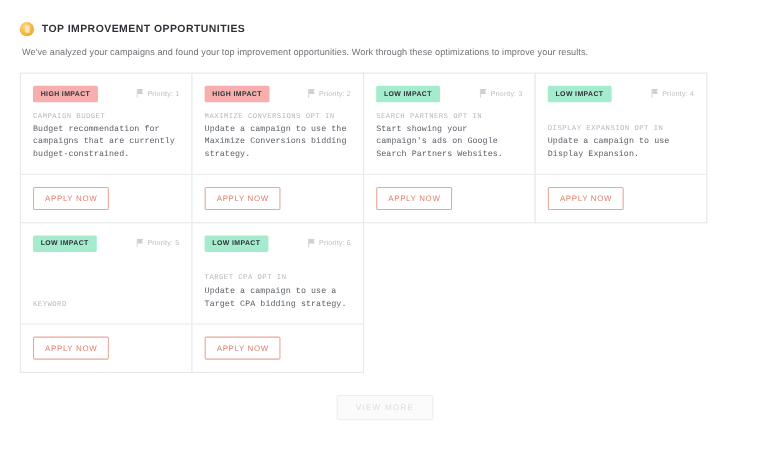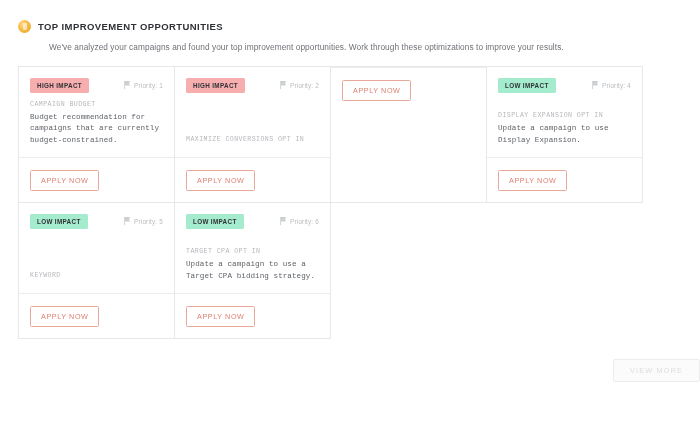--- a/index.html
+++ b/index.html
@@ -56,21 +56,20 @@
     text-transform: uppercase;
     white-space: nowrap;
   }
 
   .section-subtitle {
     padding: 9px 0 0 20px;
     font-size: 8.3px;
     color: #6e7277;
     letter-spacing: 0.06px;
     white-space: nowrap;
-    margin-left: 29px;
   }
 
   
   .cards-grid {
     margin: 14px 0 0 18px;
     width: 628px;
     display: flex;
     flex-wrap: wrap;
   }
 
@@ -173,21 +172,21 @@
     border-radius: 1.5px;
     font-family: "Liberation Sans", sans-serif;
     cursor: pointer;
     line-height: 1;
     white-space: nowrap;
   }
 
   
   .view-more-row {
     display: flex;
-    justify-content: flex-end;
+    justify-content: center;
     margin-top: 20px;
   }
   .view-more-btn {
     border: 1px solid #ededee;
     background: #fbfbfc;
     color: #dcdddf;
     font-size: 7.4px;
     letter-spacing: 1.1px;
     text-transform: uppercase;
     padding: 7px 16px;
@@ -240,28 +239,45 @@
           <span class="priority-wrap">
             <svg class="flag-icon" viewBox="0 0 7 8">
                 <path d="M1 0h5.2L5 2.2l1.2 2.2H1z" fill="#cdd0d3"></path>
                 <rect x="0.2" y="0" width="0.9" height="8" fill="#cdd0d3"></rect>
               </svg>
             <span class="priority-text">Priority: 2</span>
           </span>
         </div>
         <div class="card-body">
           <div class="card-title">MAXIMIZE CONVERSIONS OPT IN</div>
+          <div class="card-desc">Update a campaign to use the Maximize Conversions bidding strategy.</div>
         </div>
       </div>
       <div class="card-footer">
         <button class="apply-btn">APPLY NOW</button>
       </div>
     </div>
 
     <div class="card">
+      <div class="card-top">
+        <div class="card-head">
+          <span class="impact-badge impact-low">LOW IMPACT</span>
+          <span class="priority-wrap">
+            <svg class="flag-icon" viewBox="0 0 7 8">
+                <path d="M1 0h5.2L5 2.2l1.2 2.2H1z" fill="#cdd0d3"></path>
+                <rect x="0.2" y="0" width="0.9" height="8" fill="#cdd0d3"></rect>
+              </svg>
+            <span class="priority-text">Priority: 3</span>
+          </span>
+        </div>
+        <div class="card-body">
+          <div class="card-title">SEARCH PARTNERS OPT IN</div>
+          <div class="card-desc">Start showing your campaign's ads on Google Search Partners Websites.</div>
+        </div>
+      </div>
       <div class="card-footer">
         <button class="apply-btn">APPLY NOW</button>
       </div>
     </div>
 
     <div class="card">
       <div class="card-top">
         <div class="card-head">
           <span class="impact-badge impact-low">LOW IMPACT</span>
           <span class="priority-wrap">

